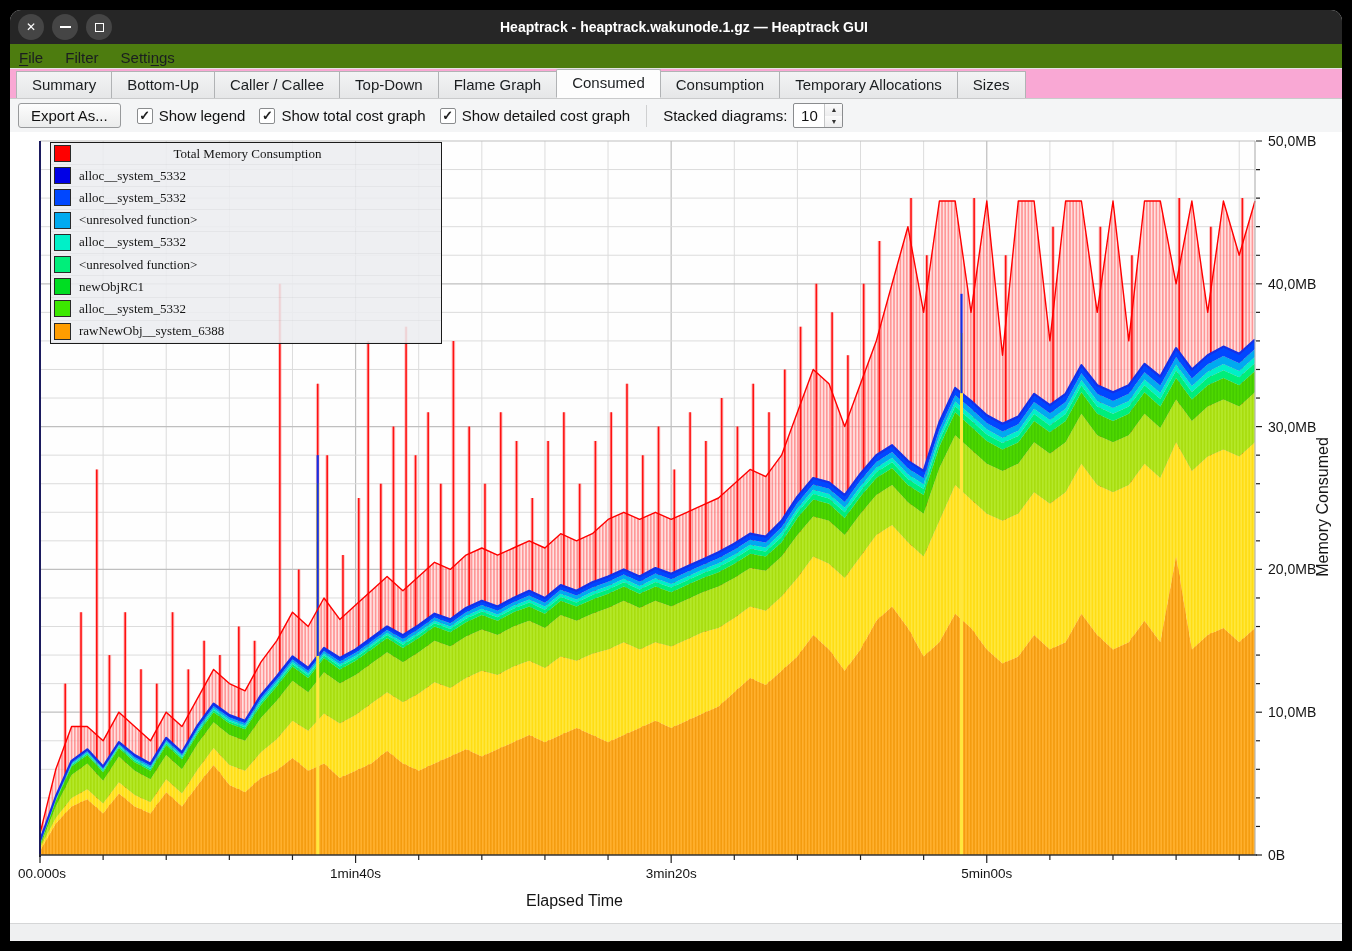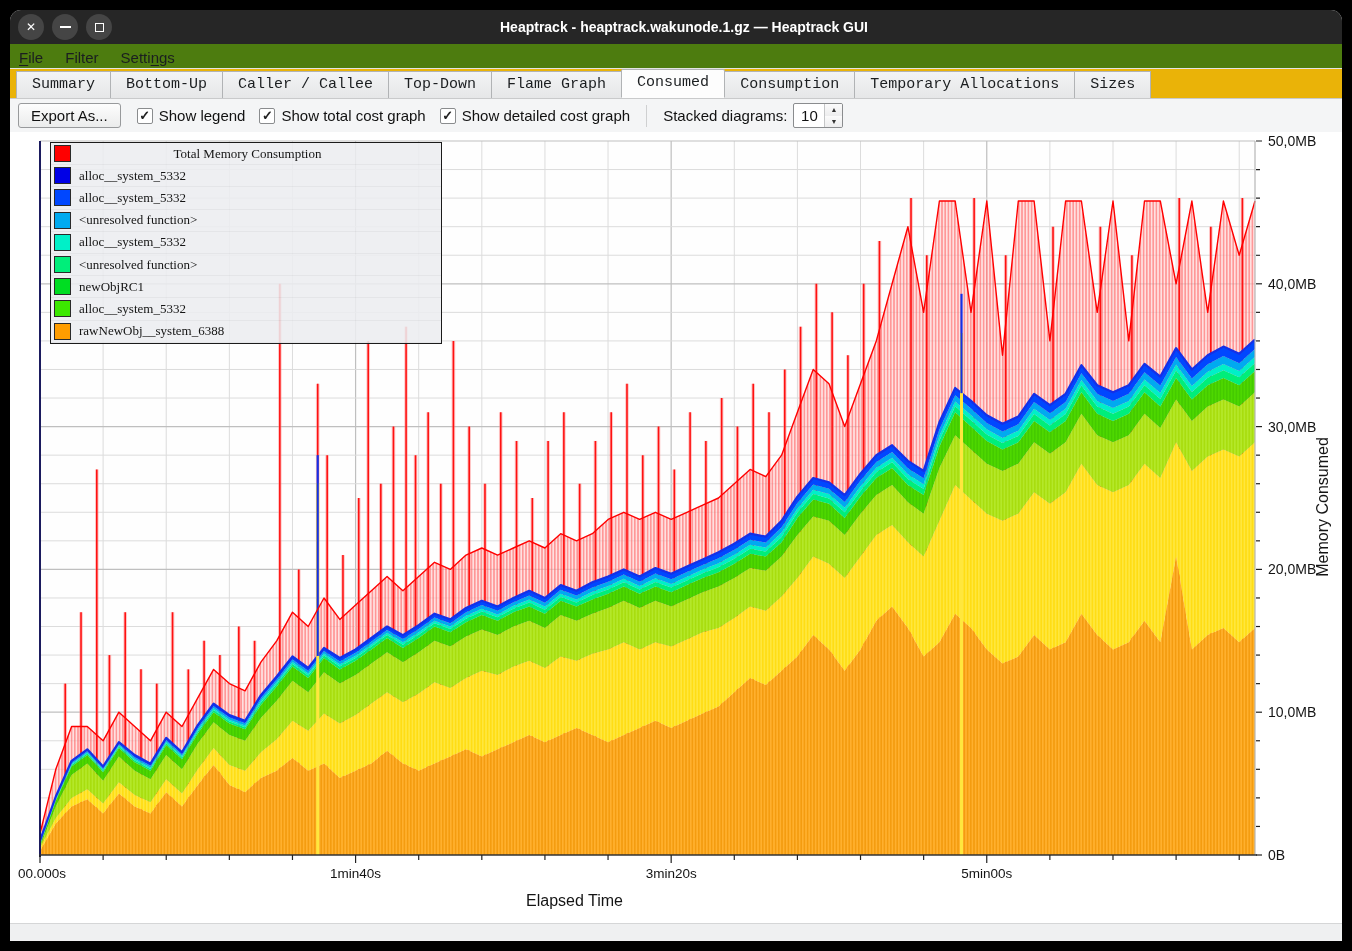--- a/index.html
+++ b/index.html
@@ -20,22 +20,22 @@
   .winbtn .sq { width:9px; height:9px; border:1.5px solid #fff; }
   .wintitle { position:absolute; left:16px; right:0; text-align:center; color:#ffffff;
               font-size:14px; font-weight:bold; pointer-events:none; }
   
   .menubar { height:25px; flex:0 0 25px; background:#4d7c0f; display:flex;
              align-items:flex-end; padding-left:0; gap:4px;
              border-bottom:1px solid #e3e4e5; }
   .menu-item { font-size:15px; color:#1b1e20; padding:2px 9px; }
   .menu-item u { text-decoration:underline; text-underline-offset:2px; }
   
-  .tabbar { height:29px; flex:0 0 29px; background:#eab308; display:flex;
-            align-items:flex-end; padding-left:6px;font-family:Liberation Mono, monospace; }
+  .tabbar { height:29px; flex:0 0 29px; background:#f9a8d4; display:flex;
+            align-items:flex-end; padding-left:6px; }
   .tab { font-size:15px; color:#1b1e20; padding:4px 15px 5px 15px;
          background:linear-gradient(#f3f4f5,#e6e7e8); border:1px solid #b1b3b5;
          border-bottom:none; margin-right:-1px; height:27px; white-space:nowrap; }
   .tab.active { background:#fdfdfd; height:29px; border-bottom:1px solid #fdfdfd;
                 position:relative; z-index:2; border-radius:2px 2px 0 0; }
   
   .toolbar { height:34px; flex:0 0 34px; background:#f4f5f6; display:flex;
              align-items:center; padding:0 8px; gap:16px;
              border-top:1px solid #c9cacb; }
   .btn { font-size:15px; color:#111; background:linear-gradient(#fdfdfd,#ebecec);

